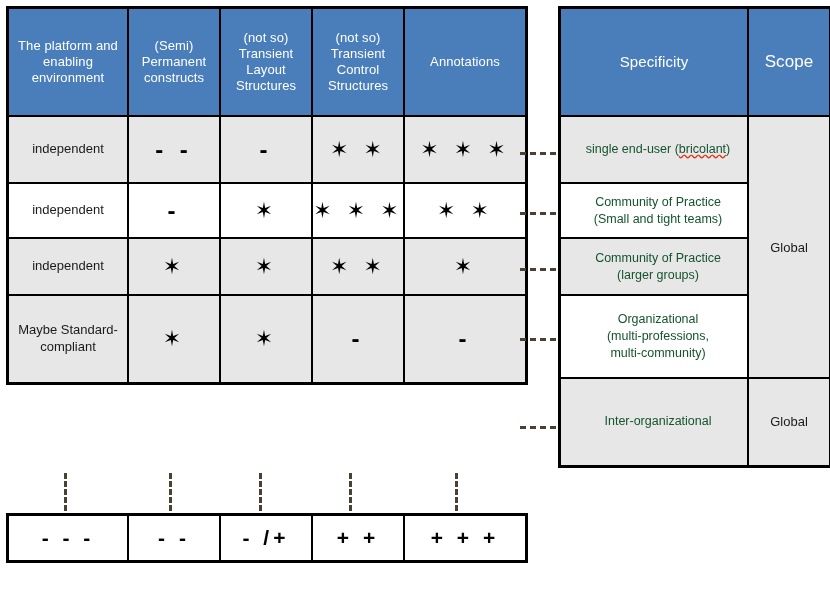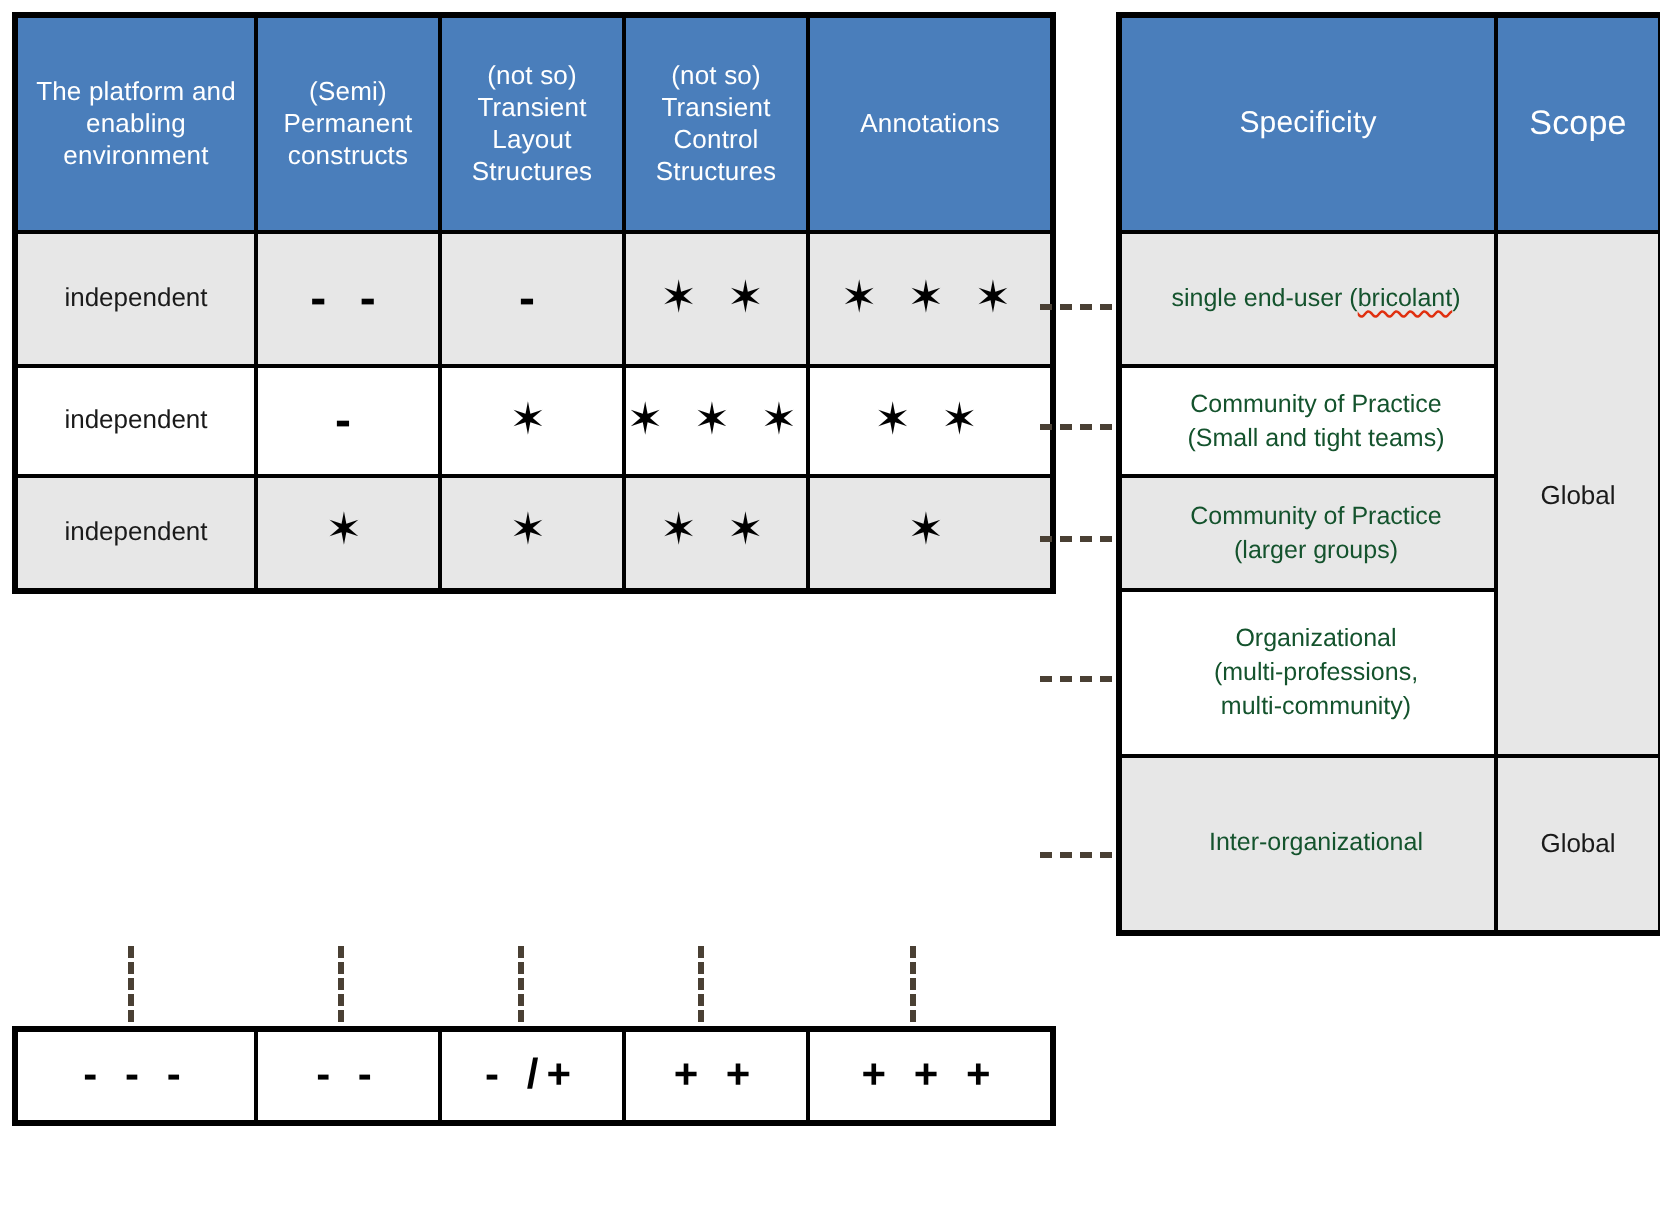--- a/index.html
+++ b/index.html
@@ -174,20 +174,27 @@
       <td class="plain sym-cell">✶ ✶ ✶</td>
       <td class="plain sym-cell">✶ ✶</td>
     </tr>
     <tr style="height:57px;">
       <td class="shade label-cell">independent</td>
       <td class="shade sym-cell">✶</td>
       <td class="shade sym-cell">✶</td>
       <td class="shade sym-cell">✶ ✶</td>
       <td class="shade sym-cell">✶</td>
     </tr>
+    <tr style="height:88px;">
+      <td class="shade label-cell">Maybe Standard-compliant</td>
+      <td class="shade sym-cell">✶</td>
+      <td class="shade sym-cell">✶</td>
+      <td class="shade sym-cell dash">-</td>
+      <td class="shade sym-cell dash">-</td>
+    </tr>
   </tbody>
 </table>
 
 <table class="matrix" id="right-matrix">
   <thead>
     <tr>
       <td class="hdr spec-hdr s0">Specificity</td>
       <td class="hdr scope-hdr s1">Scope</td>
     </tr>
   </thead>

